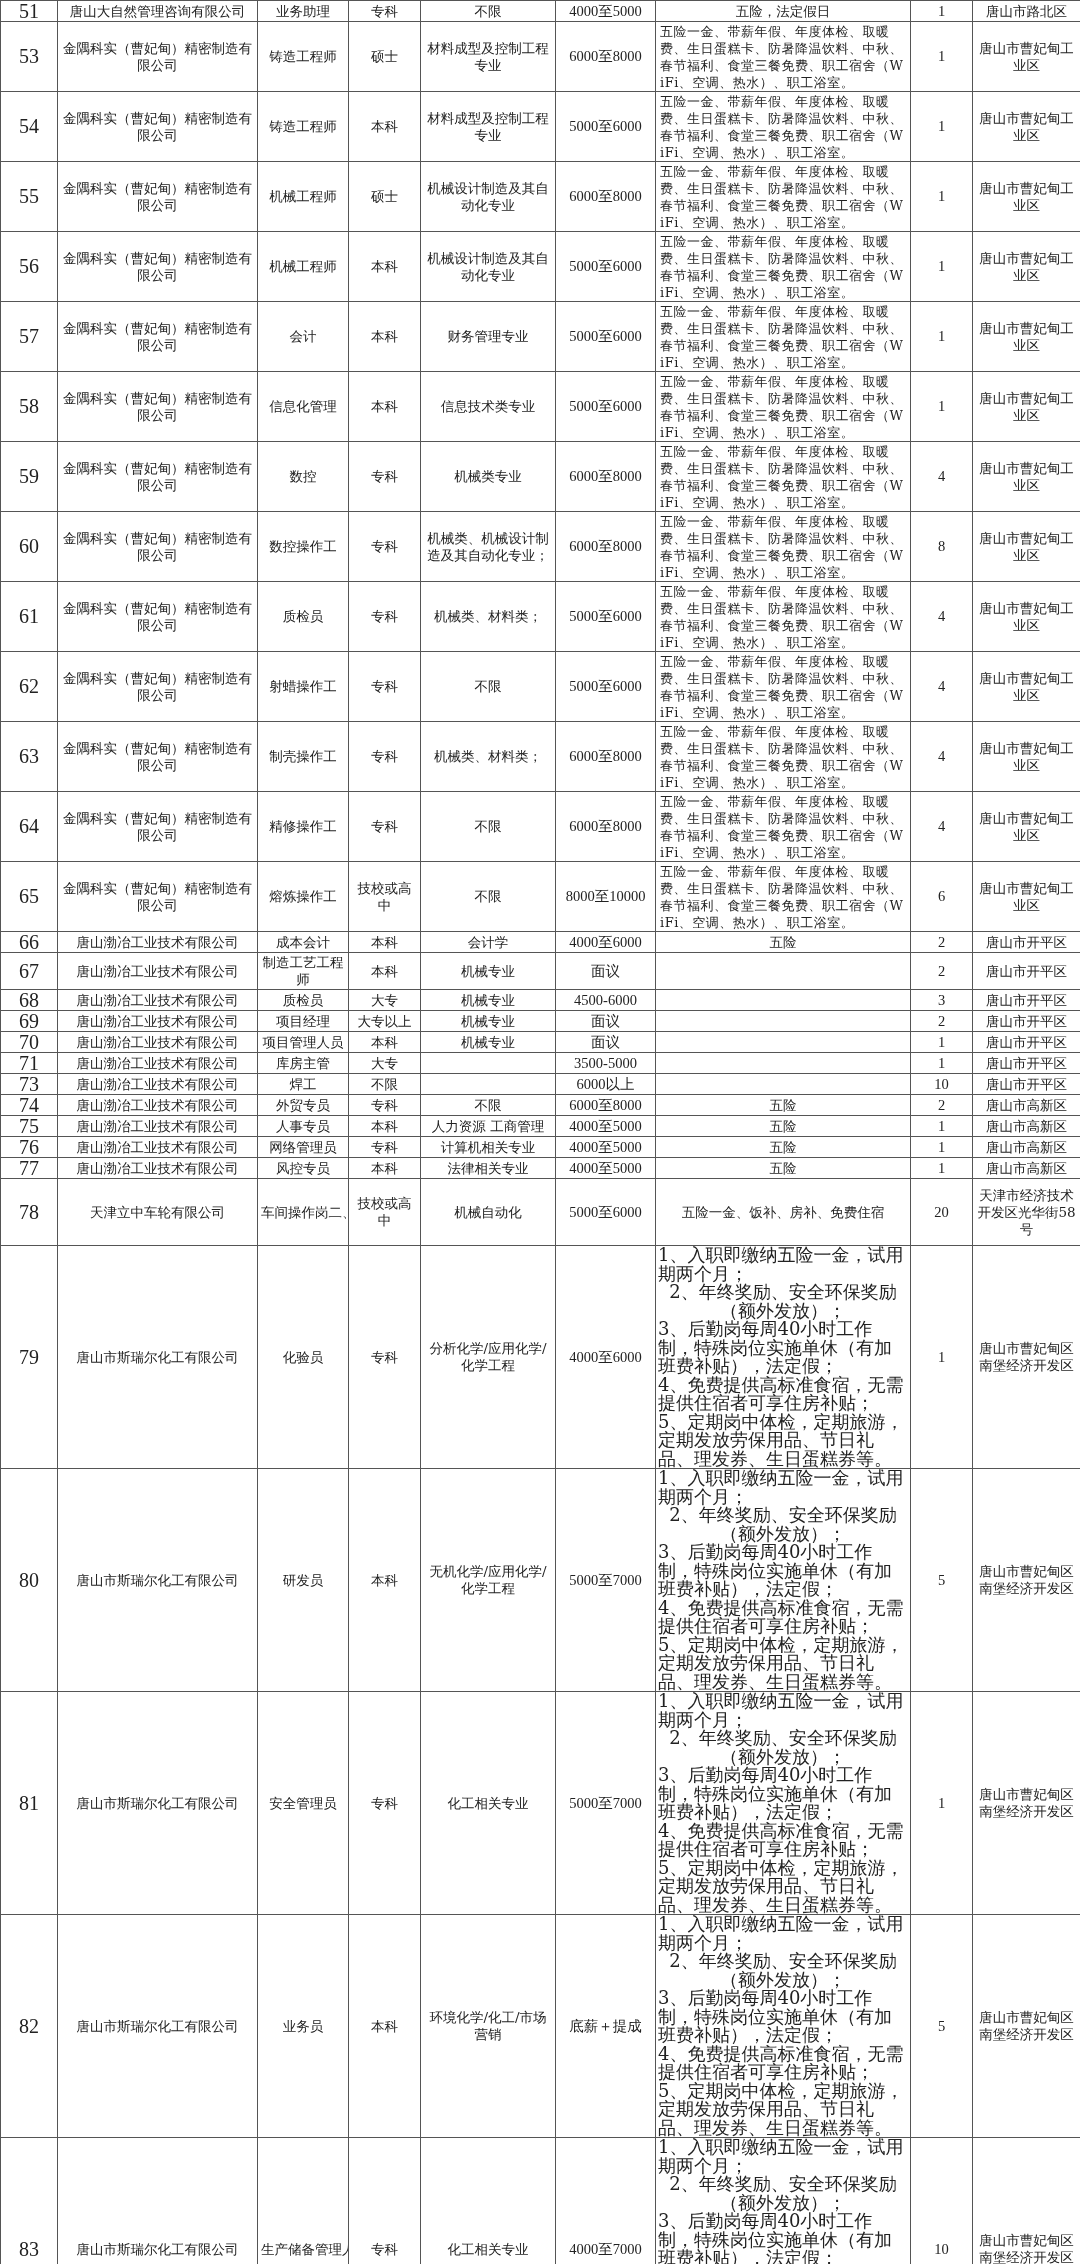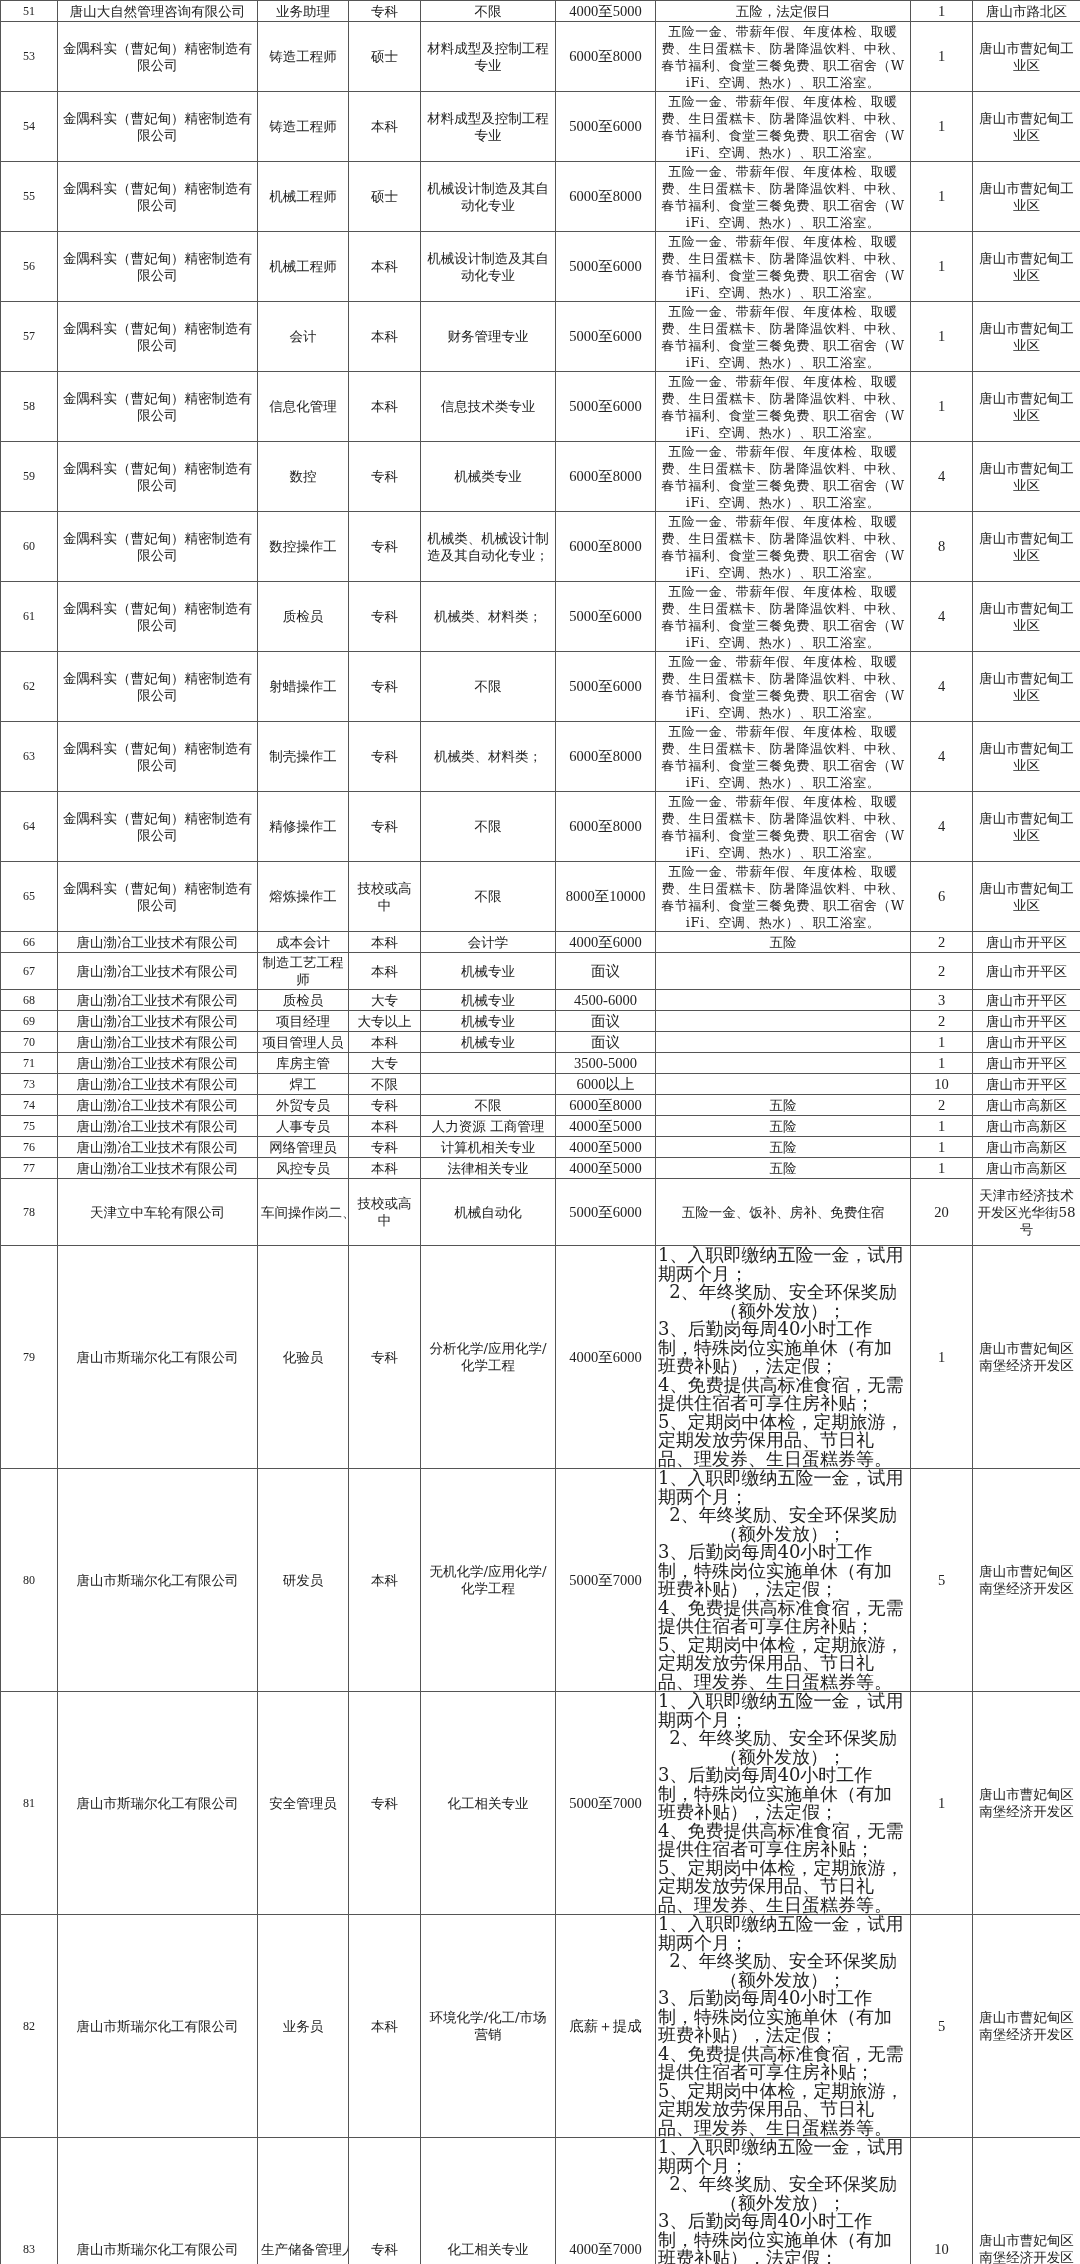--- a/index.html
+++ b/index.html
@@ -1,22 +1,22 @@
 <!DOCTYPE html>
 <html><head>
 <meta charset="utf-8">
 <style>
   html, body { margin:0; padding:0; background:#ffffff; }
   body { width:1080px; height:2264px; overflow:hidden; font-family:"DejaVu Serif","Liberation Serif",serif; color:#222; }
   table { border-collapse:collapse; table-layout:fixed; width:1080px; }
   td { border:1.5px solid #555; text-align:center; vertical-align:middle; padding:0 3px; font-size:13.5px; line-height:17px; overflow:hidden; word-break:break-all; }
-  td.no { font-family:"Liberation Serif","DejaVu Serif",serif; font-size:12px; }
+  td.no { font-family:"Liberation Serif","DejaVu Serif",serif; font-size:20px; }
   td.num { font-family:"Liberation Serif","DejaVu Serif",serif; font-size:14.5px; }
   td.nowrap { white-space:nowrap; text-overflow:clip; }
-  td.ben-long { text-align:center; font-size:13px; line-height:17px; letter-spacing:0.5px; padding:0 4px;margin-top:44px; }
+  td.ben-long { text-align:left; font-size:13px; line-height:17px; letter-spacing:0.5px; padding:0 4px;margin-top:44px; }
   td.ben-list { font-size:18px; line-height:18.5px; padding:0 2px; }
   .bl { display:block; }
   .bl.c { text-align:center; }
   .bl.l { text-align:left; }
 </style>
 </head>
 <body>
 
 <table>
   <colgroup>

